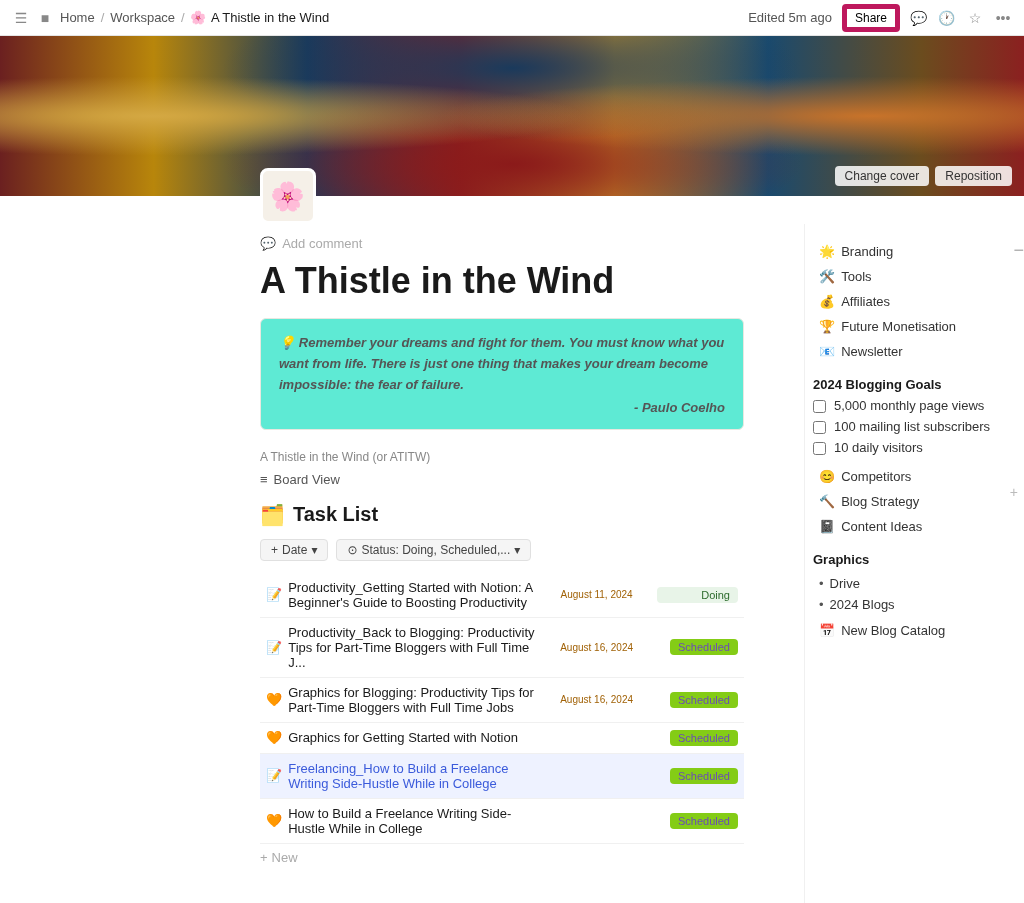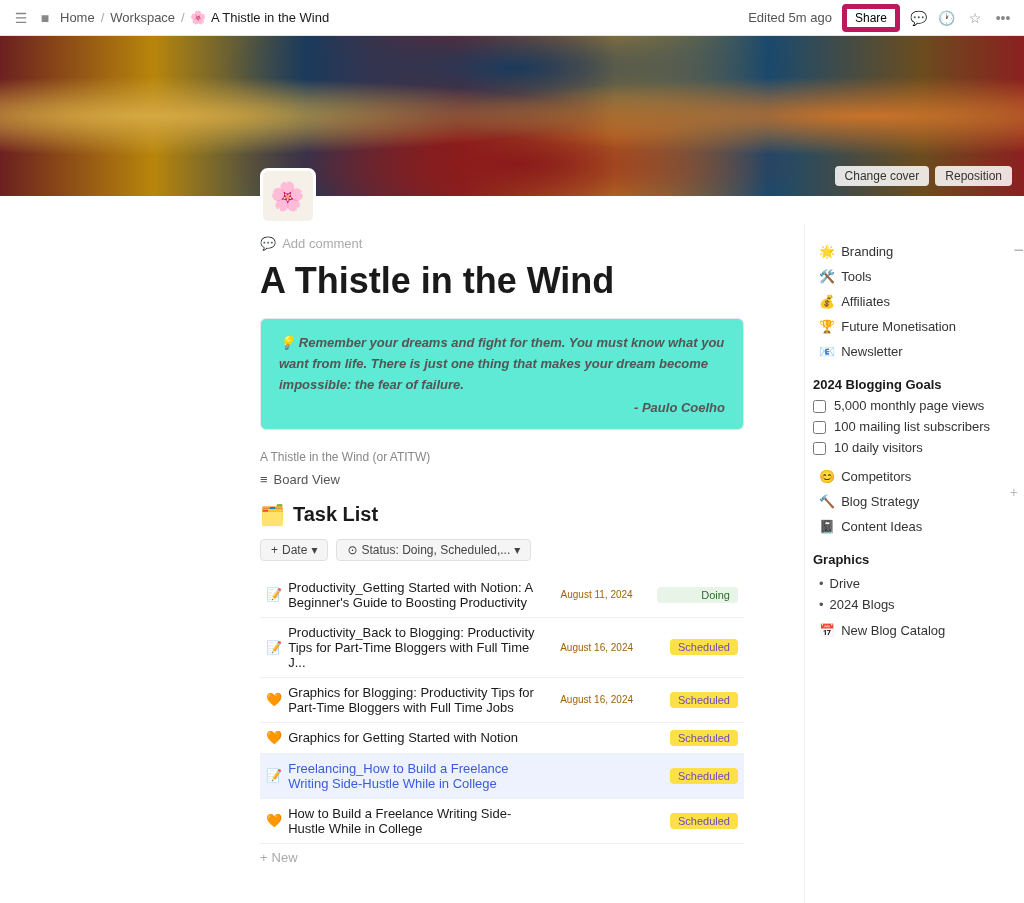--- a/index.html
+++ b/index.html
@@ -54,21 +54,21 @@
 
     
     .task-table { width: 100%; border-collapse: collapse; }
     .task-row { border-bottom: 1px solid #f0f0f0; }
     .task-row.highlighted { background: #eef2ff; }
     .task-cell { padding: 7px 6px; font-size: 13px; }
     .task-name { display: flex; align-items: center; gap: 6px; }
     .task-date { color: #a16207; font-size: 10px; text-align: center; white-space: nowrap; }
     .status-badge { display: inline-block; padding: 2px 8px; border-radius: 4px; font-size: 11px; font-weight: 500; }
     .status-doing { background: #e8f4e8; color: #2d6b2d; padding-left: 44px; }
-    .status-scheduled { background: #fde047; color: #6b4db5; }
+    .status-scheduled { background: #84cc16; color: #6b4db5; }
     .add-new { color: #aaa; font-size: 13px; padding: 6px 0; cursor: pointer; display: flex; align-items: center; gap: 4px; }
 
     
     .q4-header { font-size: 24px; font-weight: 700; margin: 28px 0 16px; }
 
     
     .sidebar-item { display: flex; align-items: center; gap: 6px; padding: 4px 6px; border-radius: 4px; cursor: pointer; color: #333; font-size: 13px; margin-bottom: 2px; }
     .sidebar-section-title { font-weight: 600; font-size: 13px; margin: 14px 0 6px; color: #1a1a1a; }
     .sidebar-checkbox { display: flex; align-items: center; gap: 8px; margin-bottom: 6px; font-size: 13px; color: #333; }
     .sidebar-checkbox input { margin-top: 2px; }

